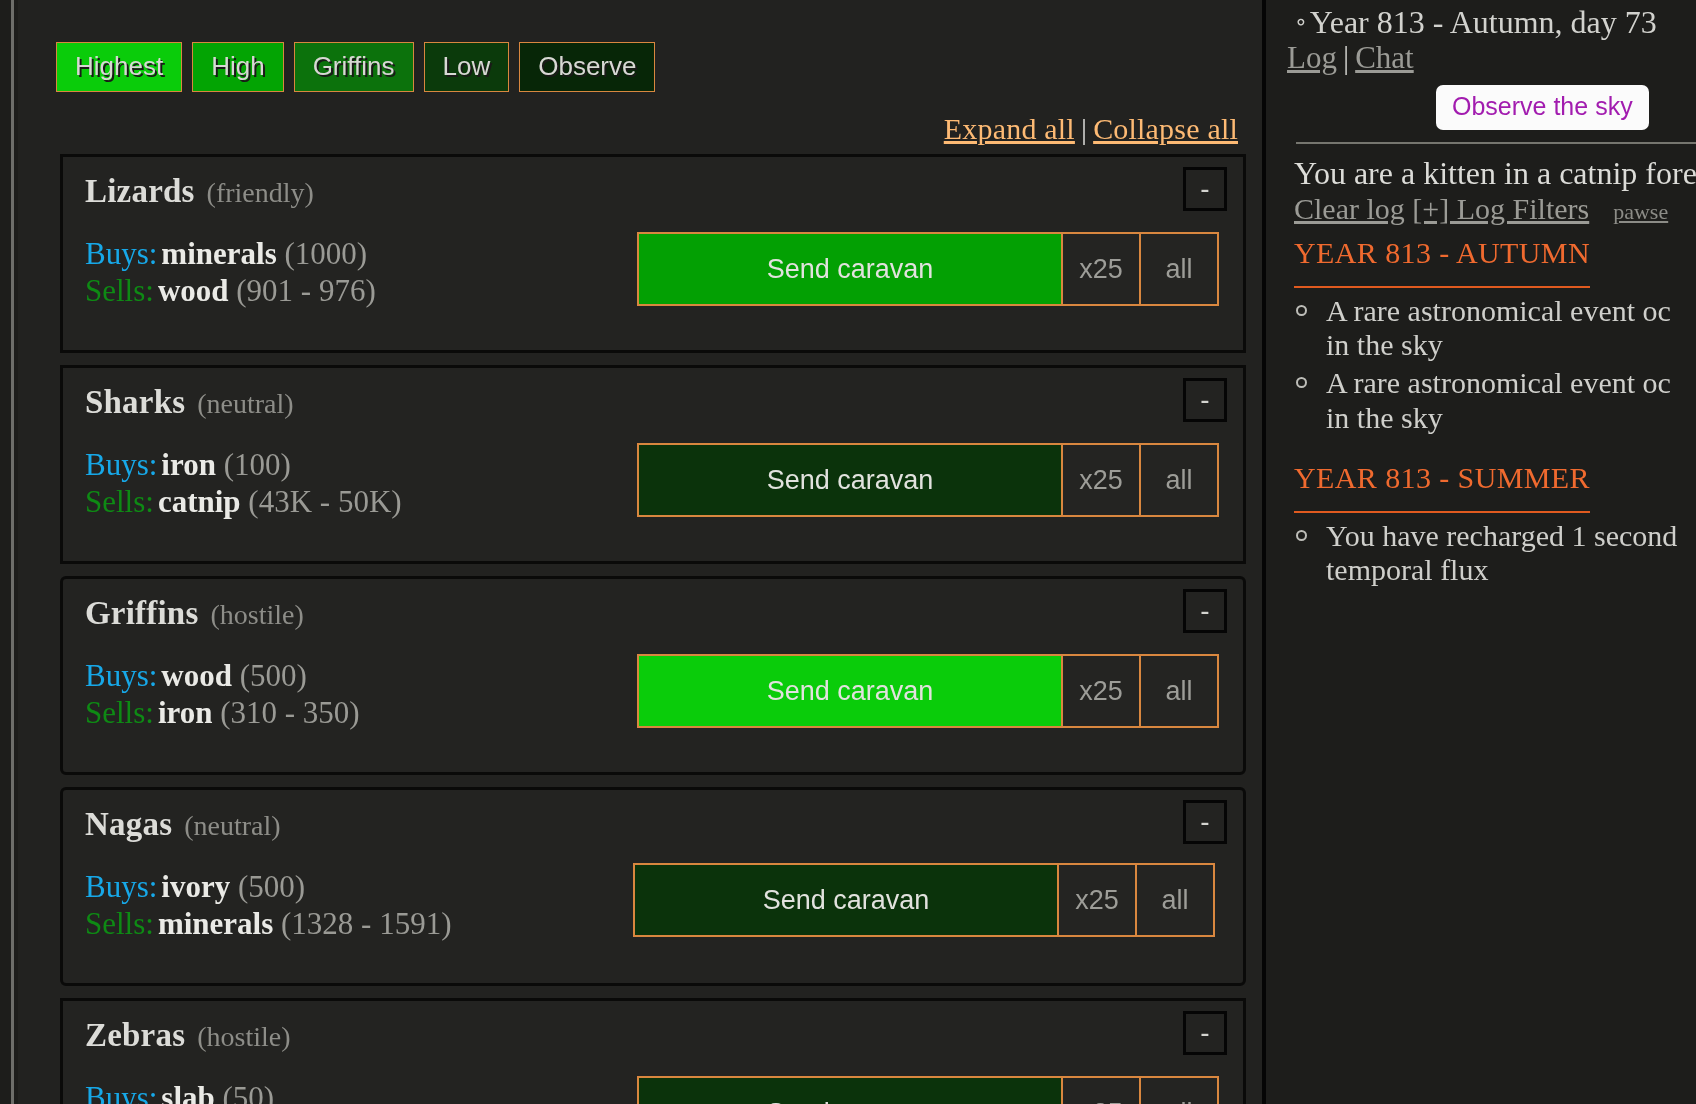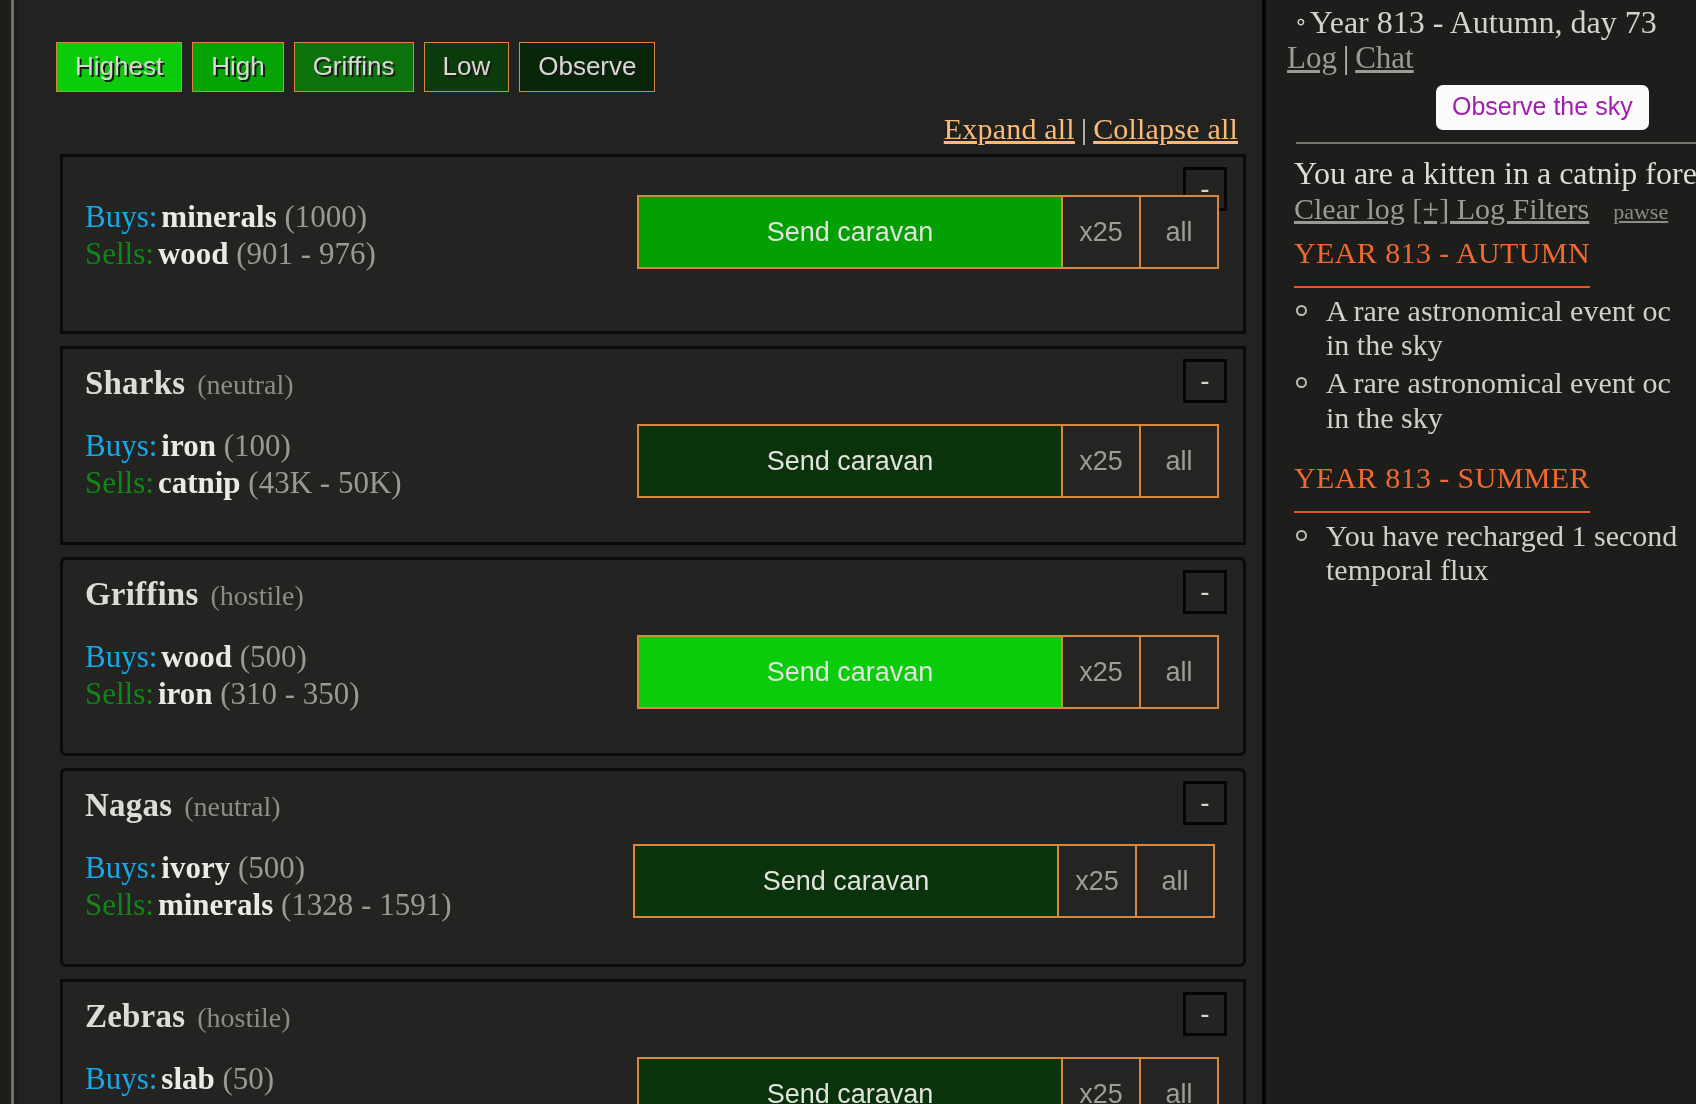--- a/index.html
+++ b/index.html
@@ -205,20 +205,24 @@
     <div class="legend-btn lg-4">Observe</div>
   </div>
 
   <div class="exp-row">
     <a>Expand all</a><span class="exp-sep">|</span><a>Collapse all</a>
   </div>
 
   <div class="races">
 
     <div class="race-card">
+      <div class="race-head">
+        <span class="race-name">Lizards</span>
+        <span class="race-standing">(friendly)</span>
+      </div>
       <div class="collapse-btn">-</div>
       <div class="race-body">
         <div class="trade-lines">
           <div>
             <span class="lbl-buys">Buys:</span><span class="good">minerals</span>
             <span class="amt">(1000)</span>
           </div>
           <div>
             <span class="lbl-sells">Sells:</span><span class="good">wood</span>
             <span class="amt">(901 - 976)</span>

